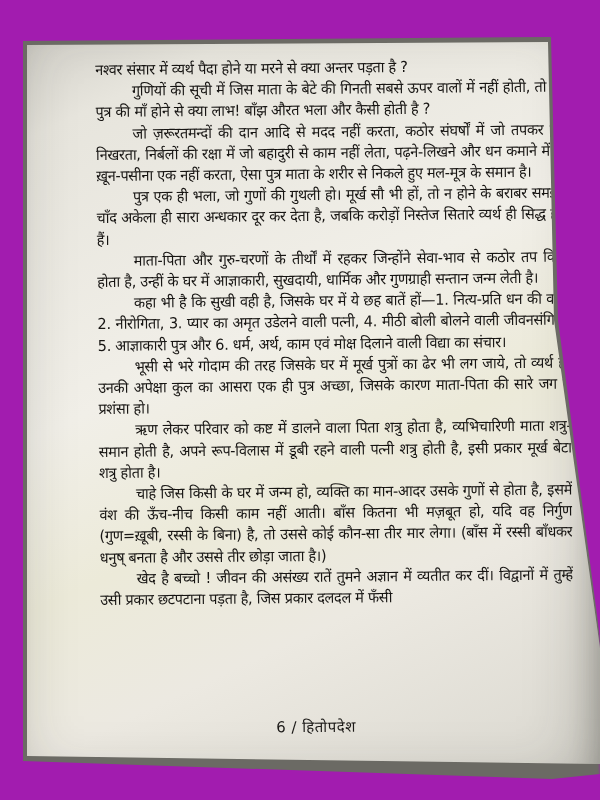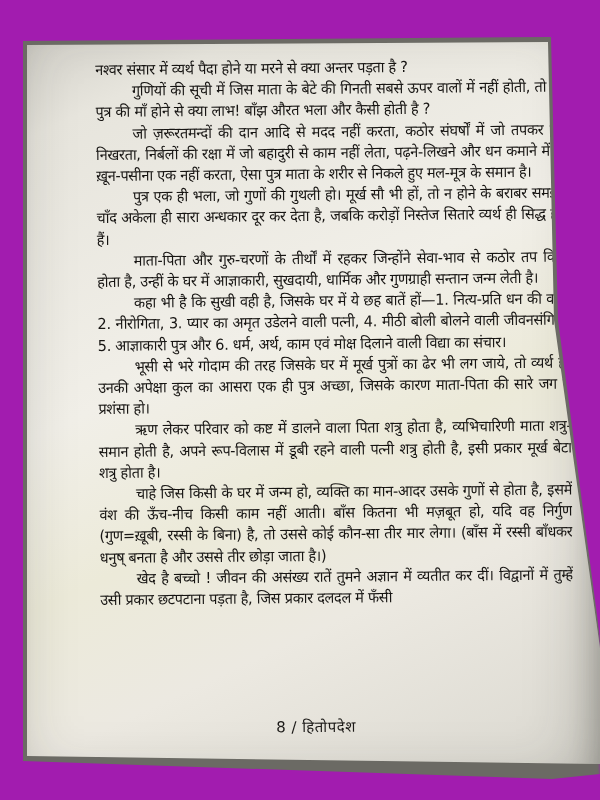--- a/index.html
+++ b/index.html
@@ -83,17 +83,17 @@
         <p class="para indent">जो ज़रूरतमन्दों की दान आदि से मदद नहीं करता, कठोर संघर्षों में जो तपकर नहीं निखरता, निर्बलों की रक्षा में जो बहादुरी से काम नहीं लेता, पढ़ने-लिखने और धन कमाने में जो ख़ून-पसीना एक नहीं करता, ऐसा पुत्र माता के शरीर से निकले हुए मल-मूत्र के समान है।</p>
         <p class="para indent">पुत्र एक ही भला, जो गुणों की गुथली हो। मूर्ख सौ भी हों, तो न होने के बराबर समझो। चाँद अकेला ही सारा अन्धकार दूर कर देता है, जबकि करोड़ों निस्तेज सितारे व्यर्थ ही सिद्ध होते हैं।</p>
         <p class="para indent">माता-पिता और गुरु-चरणों के तीर्थों में रहकर जिन्होंने सेवा-भाव से कठोर तप किया होता है, उन्हीं के घर में आज्ञाकारी, सुखदायी, धार्मिक और गुणग्राही सन्तान जन्म लेती है।</p>
         <p class="para indent">कहा भी है कि सुखी वही है, जिसके घर में ये छह बातें हों—1. नित्य-प्रति धन की वर्षा, 2. नीरोगिता, 3. प्यार का अमृत उडेलने वाली पत्नी, 4. मीठी बोली बोलने वाली जीवनसंगिनी, 5. आज्ञाकारी पुत्र और 6. धर्म, अर्थ, काम एवं मोक्ष दिलाने वाली विद्या का संचार।</p>
         <p class="para indent">भूसी से भरे गोदाम की तरह जिसके घर में मूर्ख पुत्रों का ढेर भी लग जाये, तो व्यर्थ है। उनकी अपेक्षा कुल का आसरा एक ही पुत्र अच्छा, जिसके कारण माता-पिता की सारे जग में प्रशंसा हो।</p>
         <p class="para indent">ऋण लेकर परिवार को कष्ट में डालने वाला पिता शत्रु होता है, व्यभिचारिणी माता शत्रु-समान होती है, अपने रूप-विलास में डूबी रहने वाली पत्नी शत्रु होती है, इसी प्रकार मूर्ख बेटा शत्रु होता है।</p>
         <p class="para indent">चाहे जिस किसी के घर में जन्म हो, व्यक्ति का मान-आदर उसके गुणों से होता है, इसमें वंश की ऊँच-नीच किसी काम नहीं आती। बाँस कितना भी मज़बूत हो, यदि वह निर्गुण (गुण=ख़ूबी, रस्सी के बिना) है, तो उससे कोई कौन-सा तीर मार लेगा। (बाँस में रस्सी बाँधकर धनुष् बनता है और उससे तीर छोड़ा जाता है।)</p>
         <p class="para indent">खेद है बच्चो ! जीवन की असंख्य रातें तुमने अज्ञान में व्यतीत कर दीं। विद्वानों में तुम्हें उसी प्रकार छटपटाना पड़ता है, जिस प्रकार दलदल में फँसी</p>
       </div>
     <div class="page-footer">
-      <span>8 / हितोपदेश</span>
+      <span>6 / हितोपदेश</span>
     </div>
     <div class="page-vignette"></div>
   </div>
 </div>
 
 </body></html>

